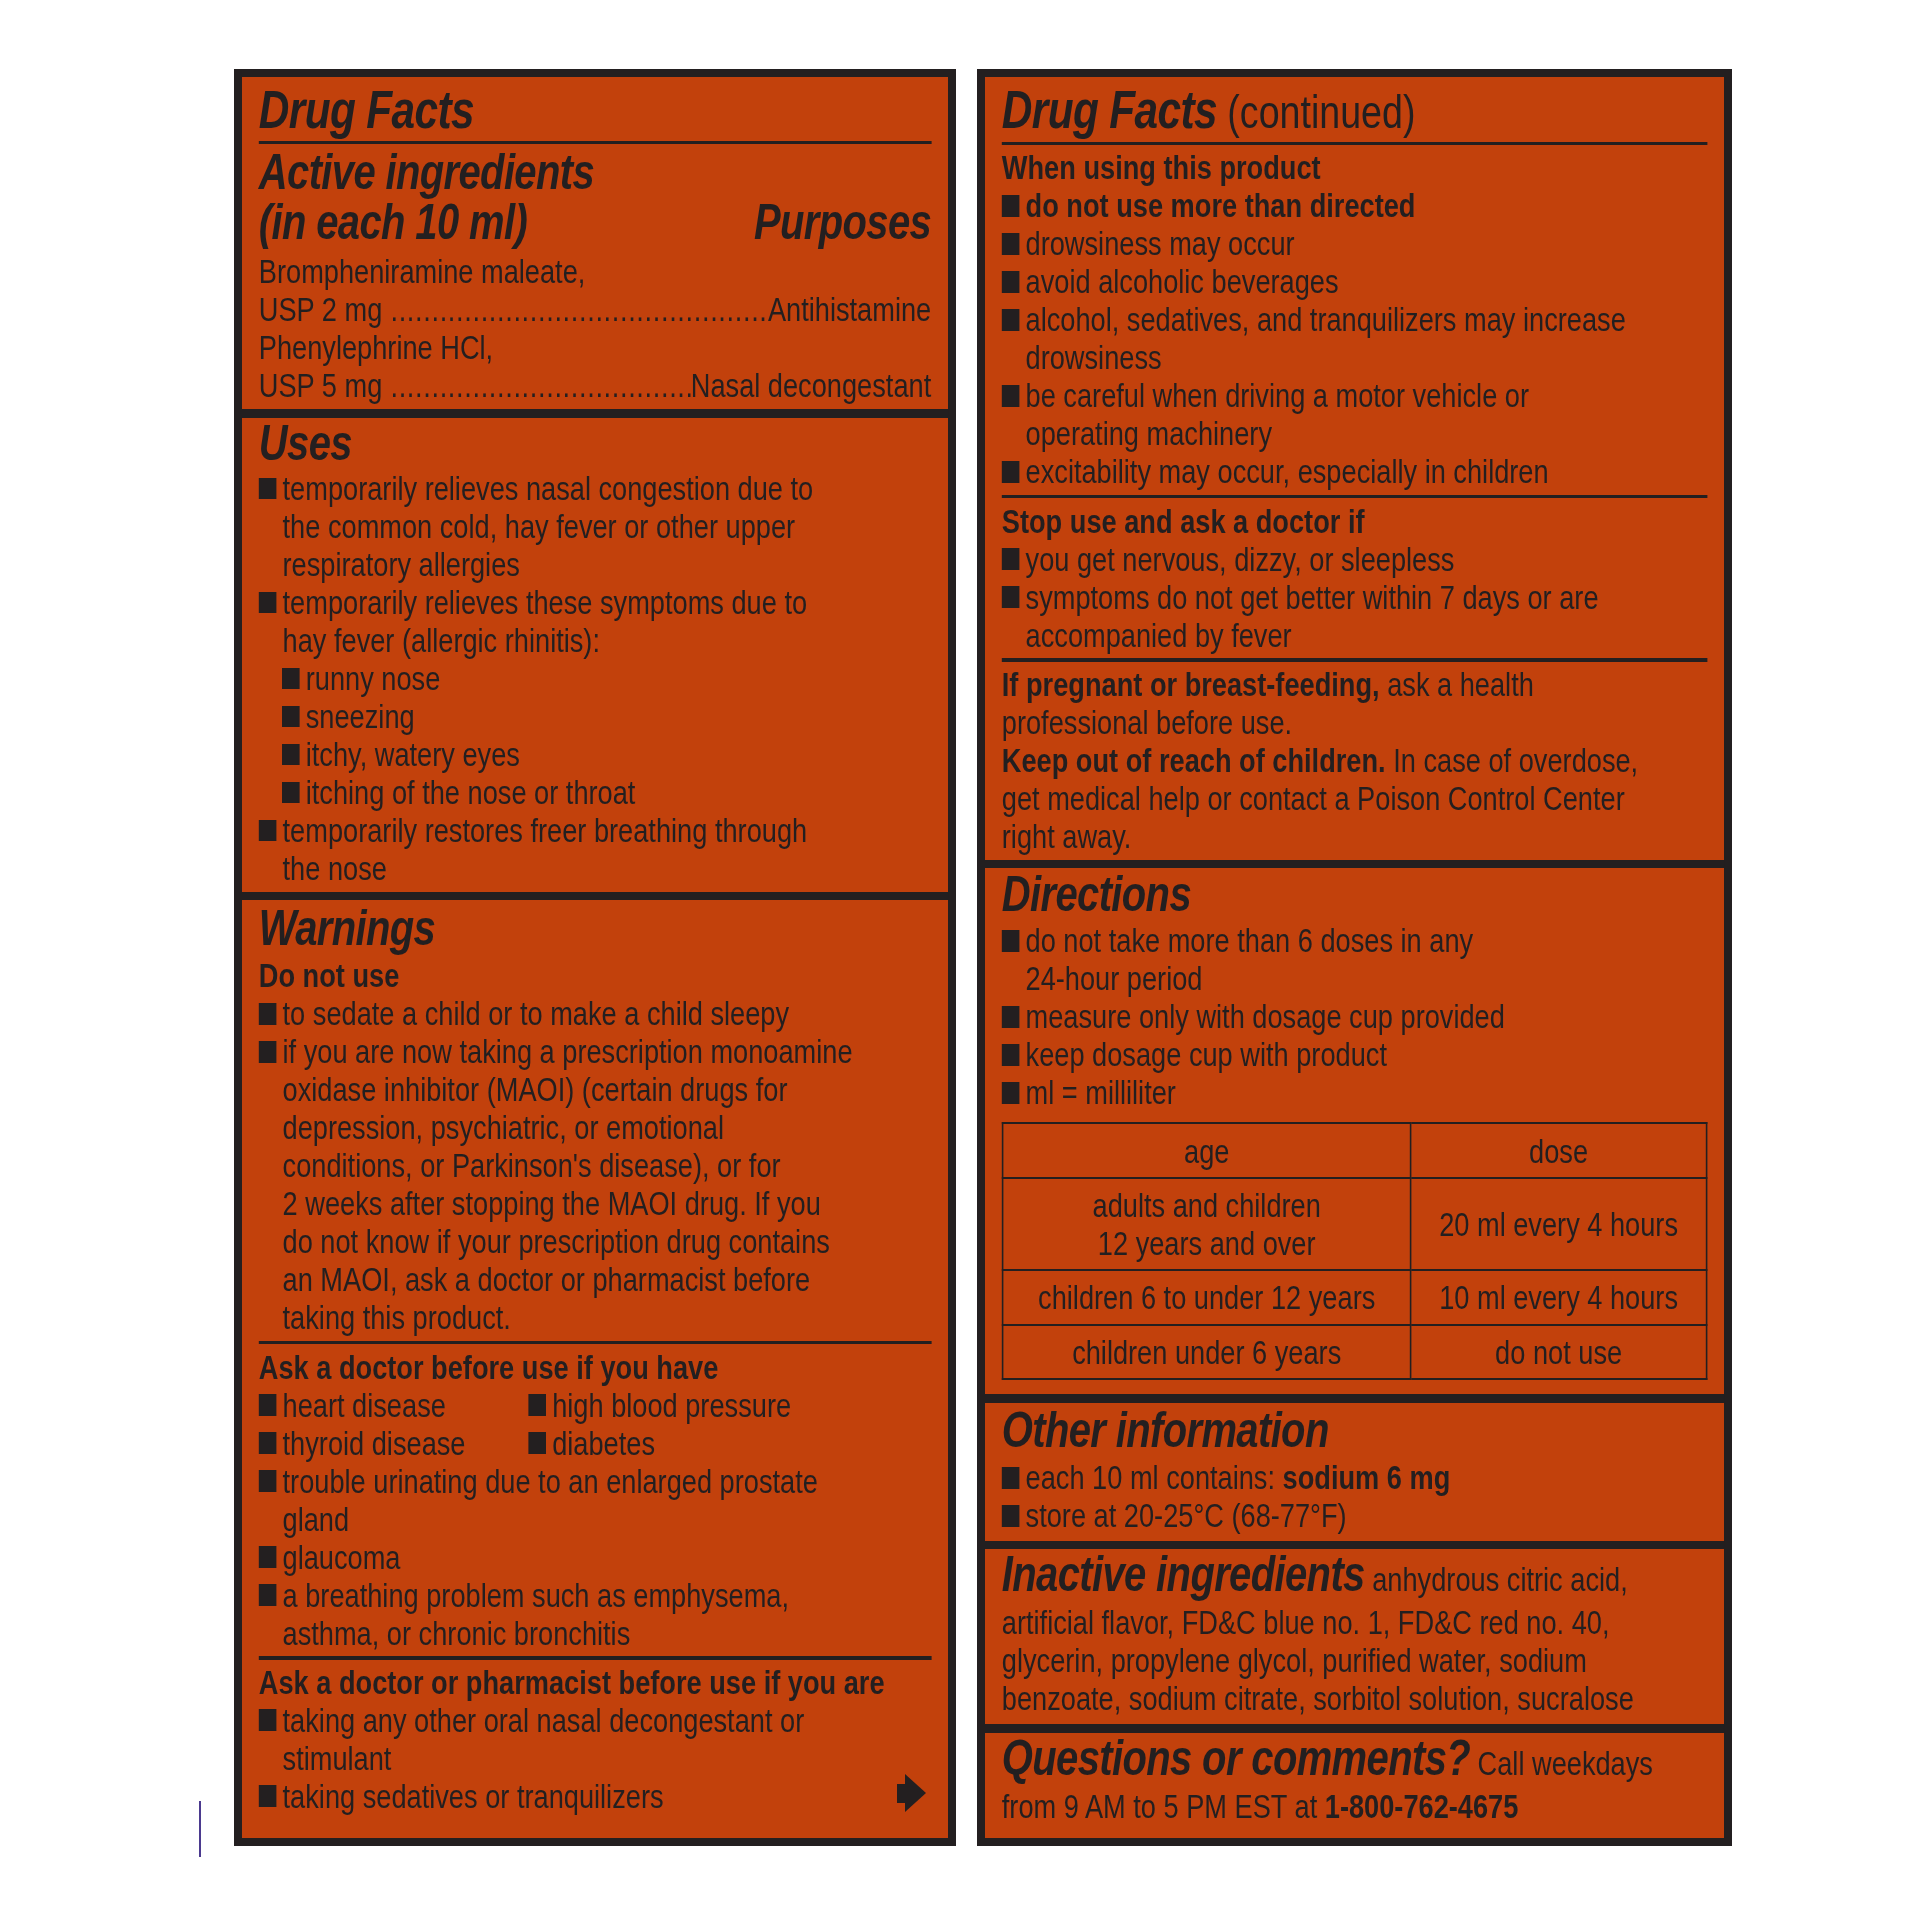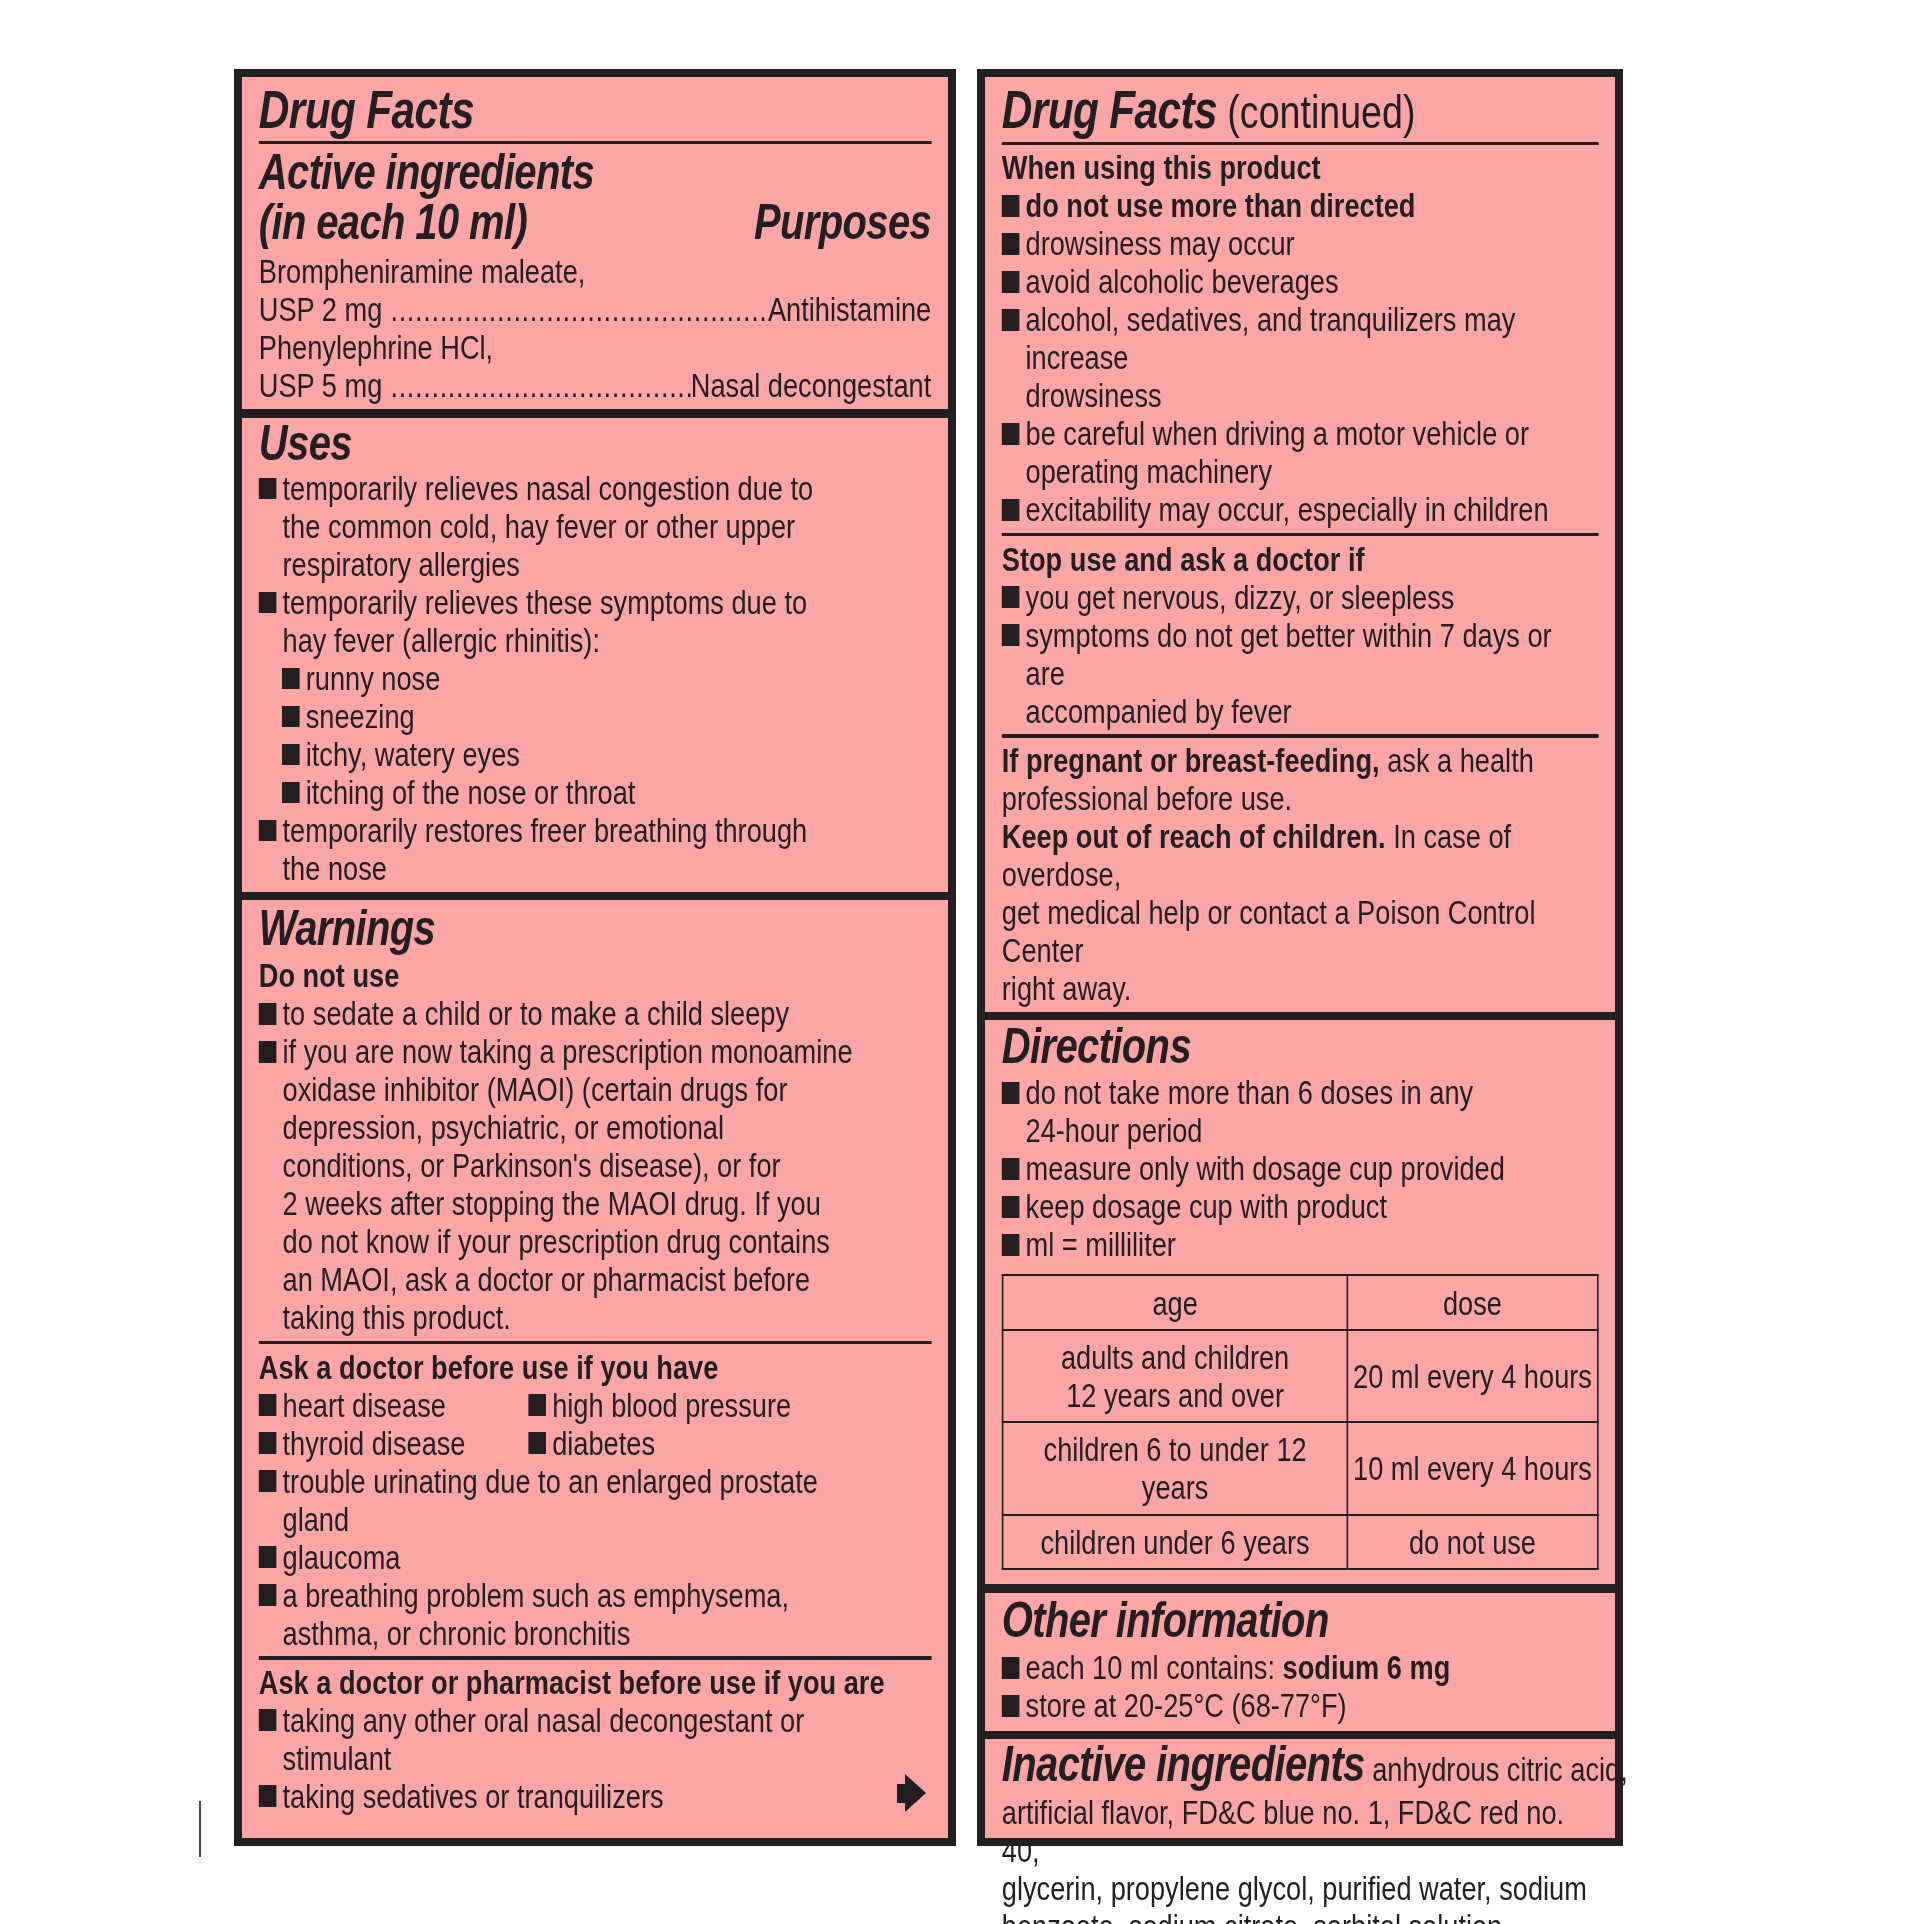--- a/index.html
+++ b/index.html
@@ -1,20 +1,20 @@
 <!DOCTYPE html>
 <html style="font-size:13px"><head>
 <meta charset="utf-8">
 <style>
   html,body{margin:0;padding:0;background:#ffffff;}
   body{width:1925px;height:1925px;position:relative;overflow:hidden;
        font-family:"Liberation Sans","DejaVu Sans",sans-serif;color:#231f20;}
-  .panel{position:absolute;border:8.8px solid #231f20;box-sizing:border-box;background:#fca5a5;}
+  .panel{position:absolute;border:8.8px solid #231f20;box-sizing:border-box;background:#c2410c;}
   #left{left:234px;top:69px;width:722px;height:1777px;}
-  #right{left:977px;top:69px;width:646px;height:1777px;}
+  #right{left:977px;top:69px;width:755px;height:1777px;}
   .sec{position:relative;box-sizing:border-box;padding:0 21px;}
   .bar{height:8.8px;background:#231f20;margin:0 -21px;}
   .rule{height:3.2px;background:#231f20;margin:4.8px 0 3.2px 0;}
   .sx{transform:scaleX(0.80);transform-origin:0 0;width:125%;}
   .t{font-size:34px;line-height:38px;white-space:nowrap;}
   .h1{font-size:53px;font-weight:bold;font-style:italic;line-height:56px;letter-spacing:-0.8px;}
   .h2{font-size:50px;font-weight:bold;font-style:italic;line-height:50px;letter-spacing:-0.8px;}
   .h3{font-size:34px;font-weight:bold;line-height:38px;}
   .b{font-weight:bold;}
   .li{display:flex;}

